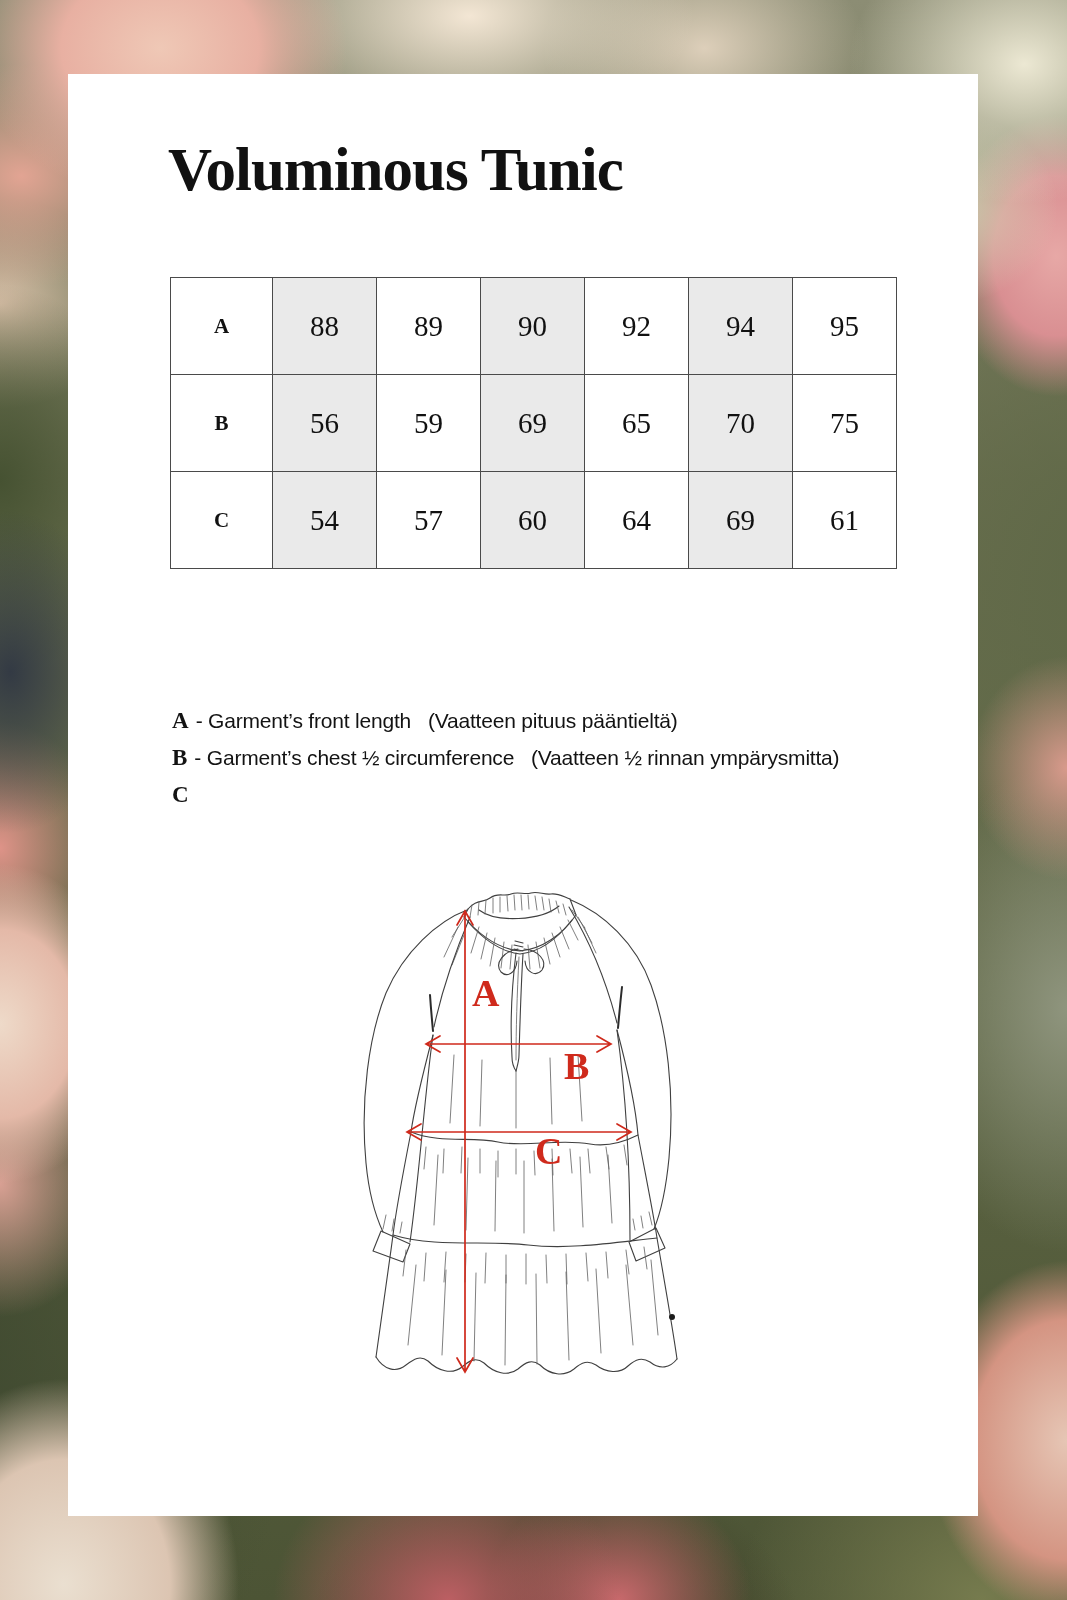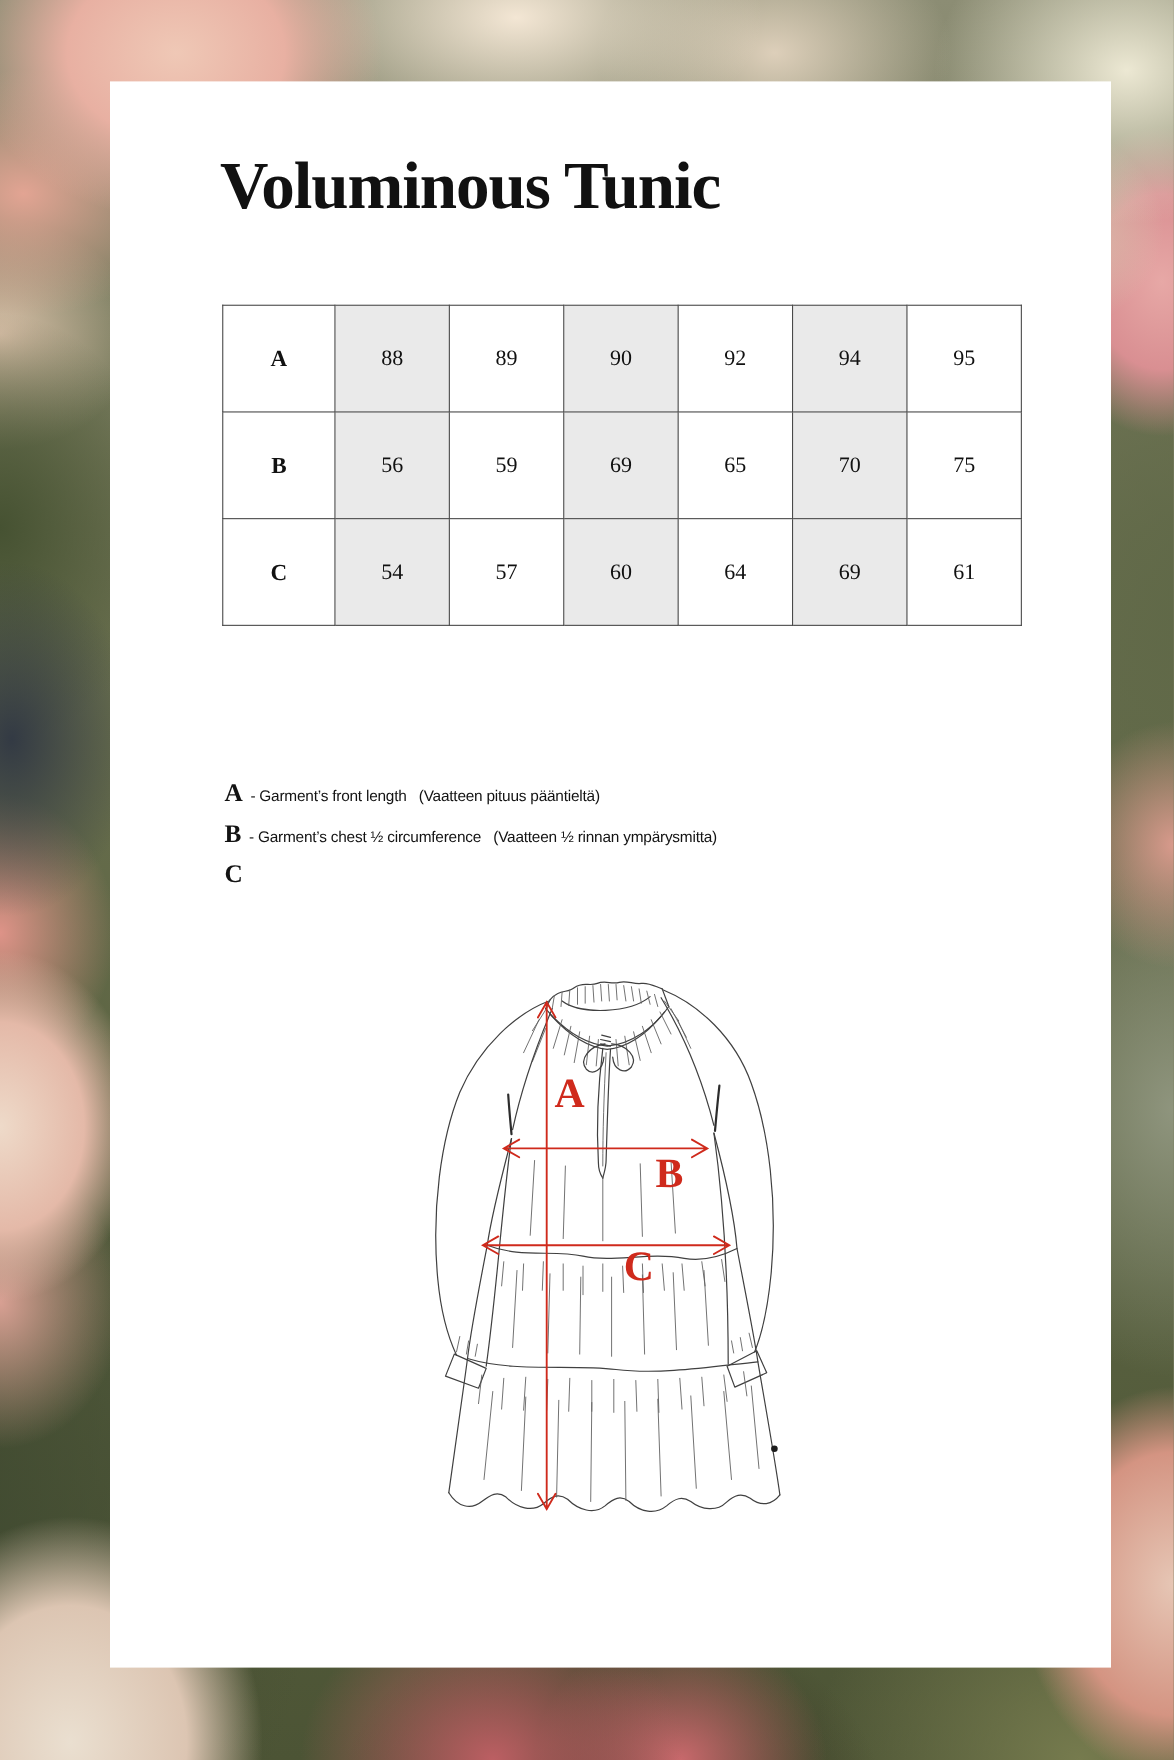--- a/index.html
+++ b/index.html
@@ -32,56 +32,56 @@
       radial-gradient(230px 270px at 6% 99%, #eadfd0 0%, #dcc5b2 46%, rgba(220,197,178,0) 76%),
       radial-gradient(250px 210px at 42% 100%, #bc5f63 0%, rgba(188,95,99,0) 70%),
       radial-gradient(190px 170px at 58% 100%, #c8696c 0%, rgba(200,105,108,0) 70%),
       radial-gradient(330px 250px at 52% 103%, #35301f 0%, rgba(53,48,31,0) 76%),
       radial-gradient(320px 270px at 92% 100%, #767b4e 0%, rgba(118,123,78,0) 76%),
       radial-gradient(420px 520px at 104% 35%, #5f6847 0%, rgba(95,104,71,0) 80%),
       radial-gradient(440px 620px at -6% 86%, #3f4930 0%, rgba(63,73,48,0) 80%),
       linear-gradient(180deg,#8c8d74 0%,#6d7252 30%,#5d6543 62%,#4c5435 100%);
   }
   .card{
-    position:absolute;left:100px;top:74px;width:910px;height:1442px;
+    position:absolute;left:68px;top:74px;width:910px;height:1442px;
     background:#ffffff;
   }
   .page-title{
     position:absolute;left:100px;top:64px;margin:0;
     font-family:"Liberation Serif",serif;font-weight:700;
     font-size:61px;letter-spacing:-1px;color:#111111;line-height:1.05;
     white-space:nowrap;
   }
   table.size-table{
     position:absolute;left:102px;top:203px;
     border-collapse:collapse;table-layout:fixed;
     font-family:"Liberation Serif",serif;color:#111111;
   }
   table.size-table td{
     border:1px solid var(--table-border,#4a4a4a);
     text-align:center;vertical-align:middle;
     width:101px;background:#ffffff;
   }
   table.size-table td:first-child{width:99px;}
   table.size-table tr.hdr td{height:97px;font-weight:700;font-size:21px;}
-  table.size-table tr.datarow td{height:94px;font-size:20px;}
+  table.size-table tr.datarow td{height:94px;font-size:29px;}
   table.size-table tr.datarow td:first-child{font-weight:700;font-size:21px;}
   table.size-table td:nth-child(2),
   table.size-table td:nth-child(4),
   table.size-table td:nth-child(6){background:var(--cell-shade,#eaeaea);}
   .legend{
     position:absolute;left:104px;top:634px;color:#131313;
   }
   .legend-line{display:flex;align-items:baseline;height:37px;}
   .legend-key{
     font-family:"Liberation Serif",serif;font-weight:700;font-size:23px;
     margin-right:7px;
   }
   .legend-text{
-    font-family:"Liberation Sans",sans-serif;font-size:14px;
+    font-family:"Liberation Sans",sans-serif;font-size:21px;
     white-space:pre-wrap;letter-spacing:-0.2px;
   }
   .diagram{position:absolute;left:278px;top:791px;width:410px;height:520px;}
   .diagram svg{display:block;}
   .art{fill:none;stroke:#404040;stroke-width:1.1;stroke-linecap:round;stroke-linejoin:round;}
   .art-light{fill:none;stroke:#5f5f5f;stroke-width:0.8;stroke-linecap:round;}
   .art-heavy{fill:none;stroke:#2c2c2c;stroke-width:2;stroke-linecap:round;}
   .red-line{fill:none;stroke:var(--accent-red,#cf2a1c);stroke-width:1.7;stroke-linecap:round;stroke-linejoin:miter;}
   .red-label{
     fill:var(--accent-red,#cf2a1c);

